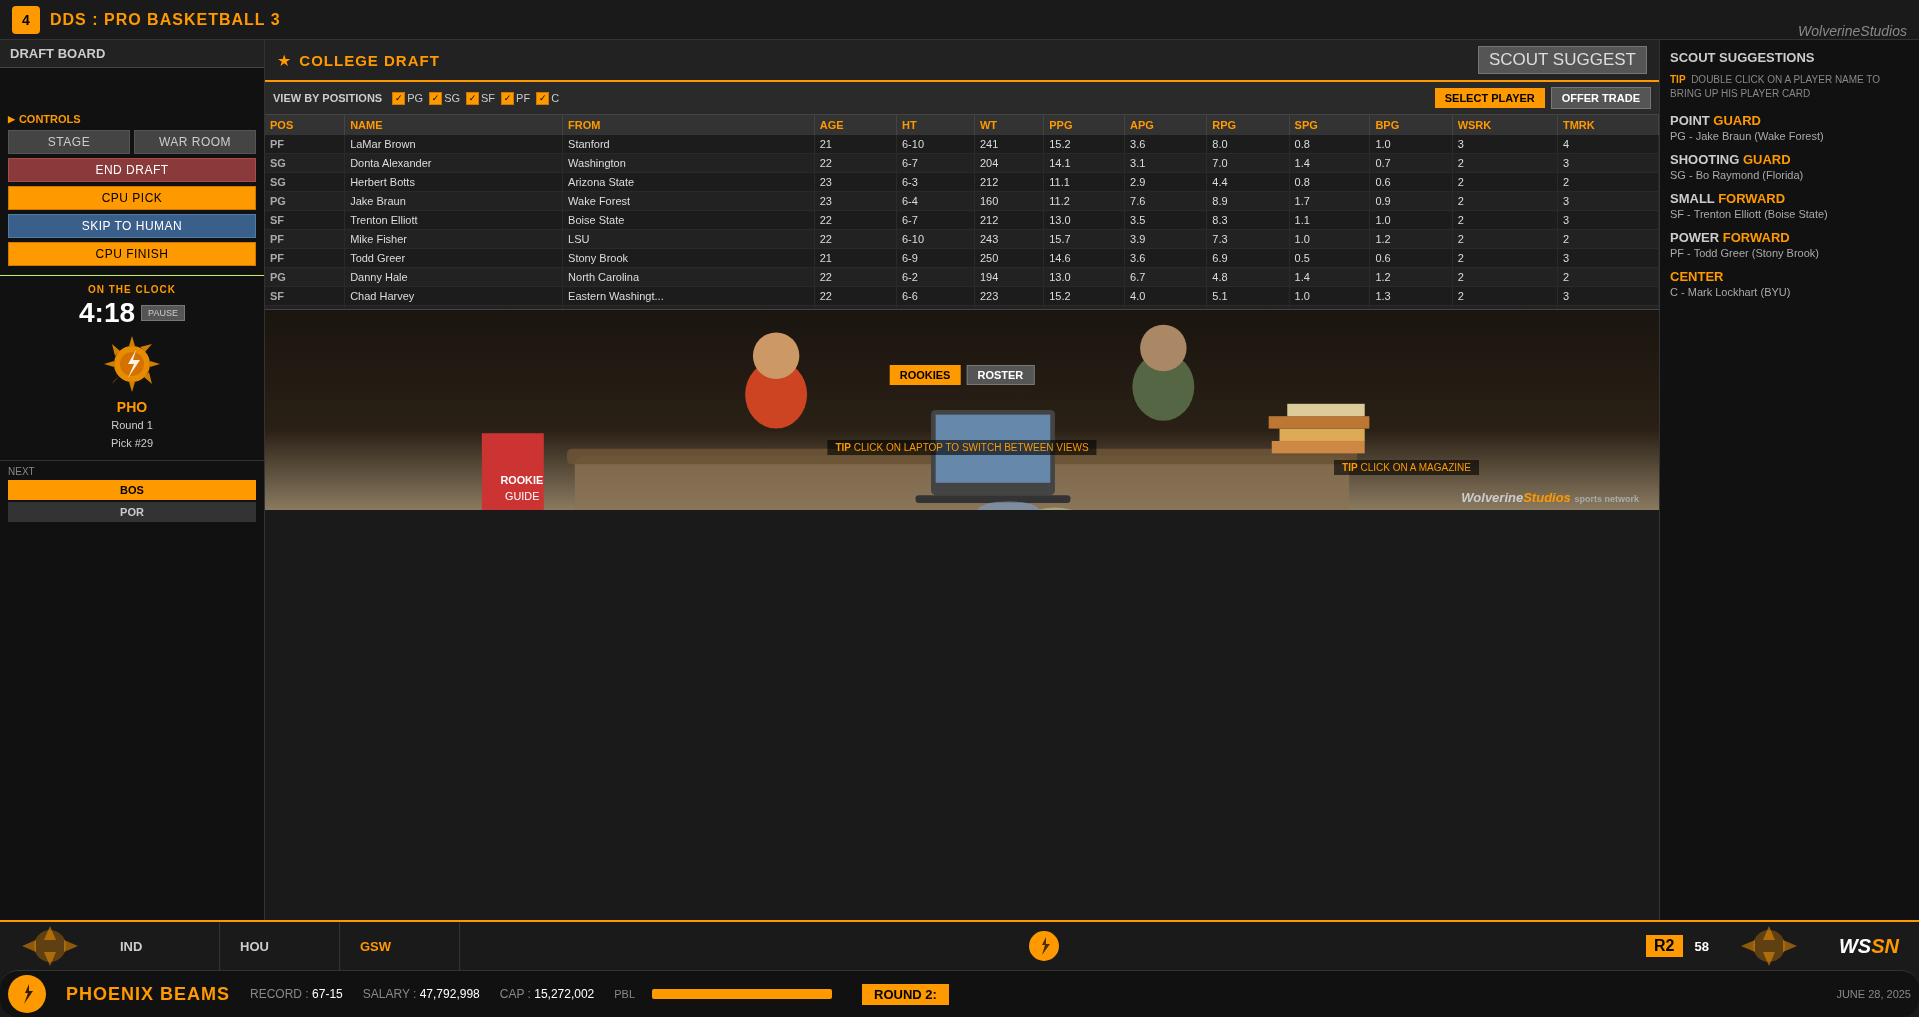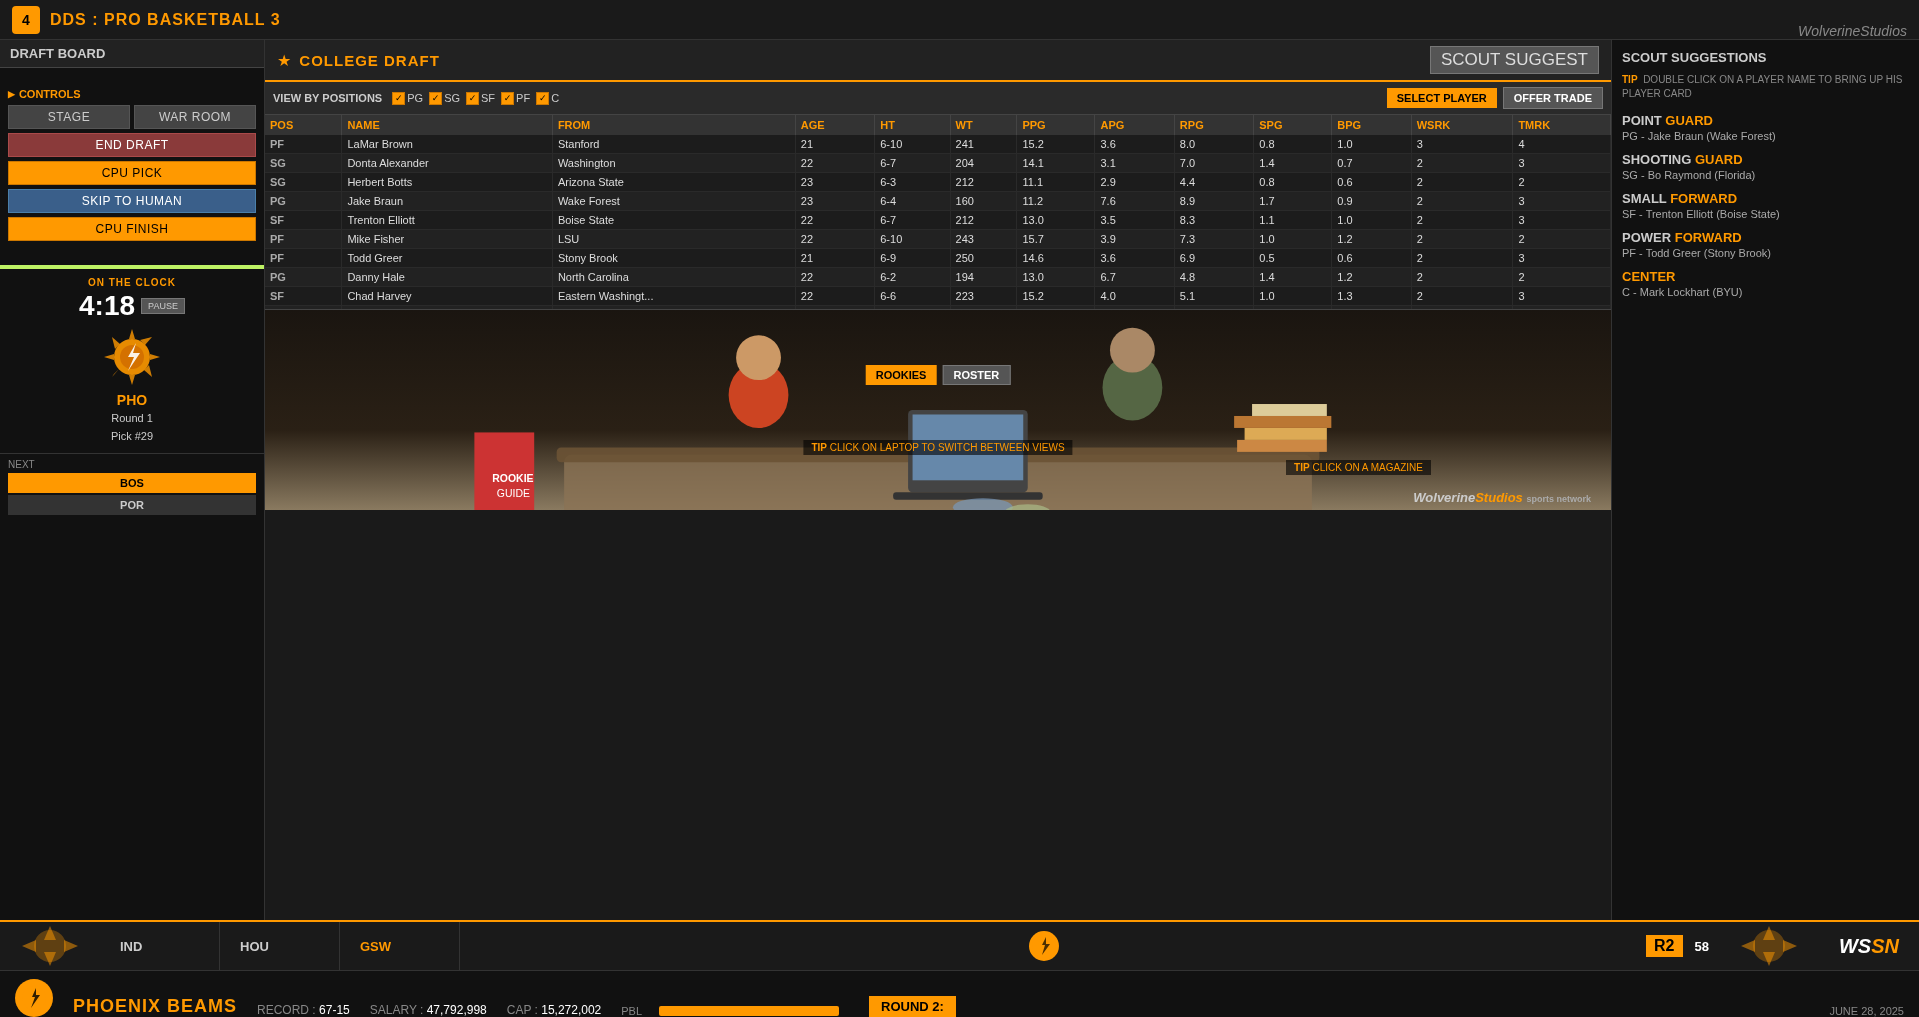--- a/index.html
+++ b/index.html
@@ -99,21 +99,21 @@
       background: #555;
       color: #ddd;
       border: 1px solid #777;
       padding: 3px 10px;
       font-size: 17px;
       cursor: pointer;
     }
 
     
     #scout-panel {
-      width: 308px;
+      width: 260px;
       background: #111;
       border-left: 1px solid #333;
       padding: 10px;
     }
     #scout-panel-title {
       color: #ccc;
       font-size: 13px;
       font-weight: bold;
       margin-bottom: 8px;
     }
@@ -137,22 +137,23 @@
     .scout-pos-title .pos-word { color: #ccc; }
     .scout-pos-title .pos-name { color: #f90; }
     .scout-player-name {
       color: #aaa;
       font-size: 11px;
       margin-top: 2px;
     }
 
     
     #controls-section {
-      padding: 20px 8px;
-      border-bottom: 4px solid #bef264;
+      padding: 5px 8px;
+      border-bottom: 1px solid #bef264;
+      margin-top: 40px;
     }
     #controls-title {
       color: #f90;
       font-size: 11px;
       font-weight: bold;
       margin-bottom: 5px;
       display: flex;
       align-items: center;
     }
     #controls-title::before { content: "▶"; margin-right: 4px; font-size: 9px; }
@@ -395,23 +396,24 @@
       align-items: center;
     }
     #wssn-logo span { color: #f90; }
 
     
     #status-bar {
       height: 47px;
       background: #111;
       border-top: 1px solid #333;
       display: flex;
-      align-items: flex-end;
-      padding: 0 15px;
+      align-items: center;
+      padding: 0 8px;
       gap: 20px;
+      border-radius: 18px;
     }
     #status-bar .team-name-bar {
       color: #f90;
       font-size: 18px;
       font-weight: bold;
       letter-spacing: 1px;
     }
     .status-stat {
       color: #ccc;
       font-size: 12px;

